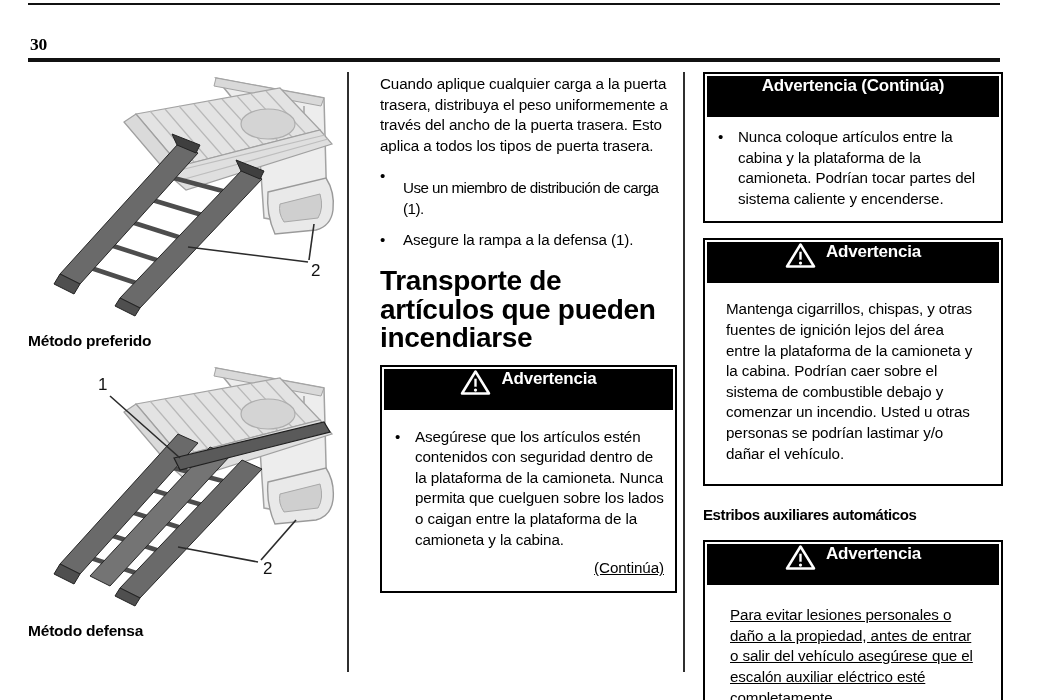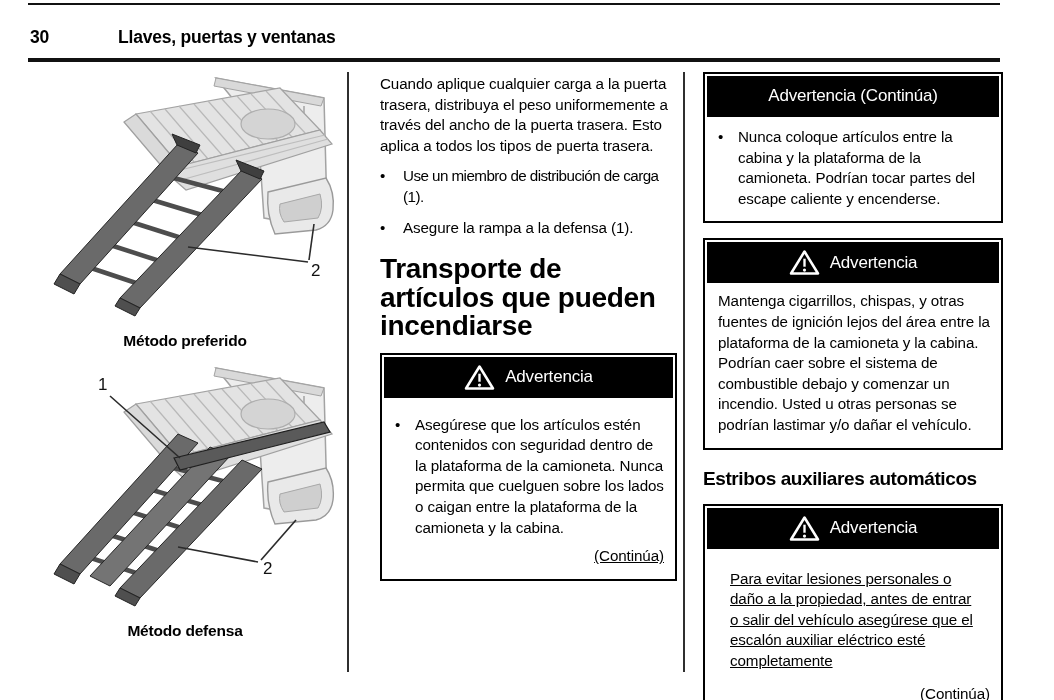--- a/index.html
+++ b/index.html
@@ -4,66 +4,65 @@
 <style>
   html,body{margin:0;padding:0;}
   body{
     width:1054px;height:700px;background:#ffffff;color:#000;
     font-family:"Liberation Sans", sans-serif;position:relative;overflow:hidden;
     -webkit-font-smoothing:antialiased;
   }
   .rule{position:absolute;background:#111;}
   #top-rule{left:28px;top:3px;width:972px;height:2px;}
   #header-rule{left:28px;top:58px;width:972px;height:4px;}
-  #page-header{position:absolute;left:30px;top:27px;display:flex;font-weight:bold;font-size:17.5px;letter-spacing:-0.2px;}
+  #page-header{position:absolute;left:30px;top:34px;display:flex;font-weight:bold;font-size:17.5px;letter-spacing:-0.2px;font-family:Liberation Serif, serif;}
   #page-header .num{width:88px;}
   .col-divider{position:absolute;top:72px;height:600px;width:2px;background:#2f2f2f;}
   #divider-left{left:347px;}
   #divider-right{left:683px;}
 
   
   .figure{position:absolute;left:28px;width:314px;}
   #figure-preferred{top:72px;}
   #figure-alternate{top:362px;}
-  .fig-caption{text-align:center;font-weight:bold;font-size:15.5px;margin-top:4px;letter-spacing:-0.2px;}
+  .fig-caption{font-weight:bold;font-size:15.5px;margin-top:4px;letter-spacing:-0.2px;}
   .callout-line{stroke:#2b2b2b;stroke-width:1.6;fill:none;}
   .callout-num{font-family:"Liberation Sans",sans-serif;font-size:17px;fill:#111;}
 
   
   .bodytext{font-size:15.2px;line-height:20.6px;letter-spacing:-0.1px;}
   #col-mid{position:absolute;left:380px;top:74px;width:297px;}
   #col-right{position:absolute;left:703px;top:72px;width:300px;}
   .para{margin:0 0 10px 0;}
   .bullet-row{display:flex;margin:10px 0 0 0;}
   .bullet-row .b{width:23px;flex:0 0 23px;}
-  .tight{letter-spacing:-0.55px;}
+  .tight{letter-spacing:-0.55px;margin-top:12px;}
   h2.mid{font-size:28px;line-height:28.5px;font-weight:bold;margin:17px 0 12px 0;letter-spacing:-0.3px;}
-  h2.right{font-size:19px;line-height:26px;font-weight:bold;margin:16px 0 12px 0;letter-spacing:-0.4px;}
+  h2.right{font-size:15px;line-height:26px;font-weight:bold;margin:16px 0 12px 0;letter-spacing:-0.4px;}
 
   .warning-box{border:2px solid #000;padding:2px;background:#fff;}
-  .wb-header{background:#000;color:#fff;font-weight:normal;font-size:17px;height:41px;
-    display:flex;align-items:center;justify-content:center;gap:10px;letter-spacing:-0.2px;}
+  .wb-header{background:#000;color:#fff;font-weight:bold;font-size:17px;height:41px;
+    display:flex;align-items:flex-start;justify-content:center;gap:10px;letter-spacing:-0.2px;}
   .wb-body{padding:8px 9px 10px 11px;}
   .wb-body .bullet-row{margin-top:9px;}
   .wb-body .bullet-row .b{width:20px;flex:0 0 20px;}
   .continua{text-align:right;margin-top:8px;text-decoration:underline;}
   .warn-icon{flex:0 0 auto;display:block;}
   #box-continued{margin:0 0 15px 0;}
   #box-fire{margin:0 0 0 0;}
   #box-steps{margin:0;}
   #mid-box{margin-top:2px;}
 </style>
 </head>
 <body>
 
 <div id="top-rule" class="rule"></div>
 
 <div id="page-header">
   <span class="num">30</span>
-  <span class="title">Llaves, puertas y ventanas</span>
 </div>
 <div id="header-rule" class="rule"></div>
 
 <div id="divider-left" class="col-divider"></div>
 <div id="divider-right" class="col-divider"></div>
 
 <div id="figure-preferred" class="figure">
   <svg width="314" height="252" viewBox="0 0 314 252">
 
     <g>
@@ -203,36 +202,36 @@
 
 <div id="col-right" class="bodytext">
 
   <div id="box-continued" class="warning-box">
     <div class="wb-header">
       <span>Advertencia (Continúa)</span>
     </div>
     <div class="wb-body bodytext">
       <div class="bullet-row" style="margin-top:2px;">
         <span class="b">•</span>
-        <span>Nunca coloque artículos entre la cabina y la plataforma de la camioneta. Podrían tocar partes del escape caliente y encenderse.</span>
+        <span>Nunca coloque artículos entre la cabina y la plataforma de la camioneta. Podrían tocar partes del sistema caliente y encenderse.</span>
       </div>
     </div>
   </div>
 
   <div id="box-fire" class="warning-box">
     <div class="wb-header">
       <svg class="warn-icon" width="31" height="27" viewBox="0 0 36 32">
         <path d="M18 3 L34 29 L2 29 Z" fill="none" stroke="#ffffff" stroke-width="3" stroke-linejoin="round"></path>
         <rect x="16.6" y="11.5" width="2.8" height="9.5" fill="#ffffff"></rect>
         <circle cx="18" cy="25" r="1.9" fill="#ffffff"></circle>
       </svg>
       <span>Advertencia</span>
     </div>
     <div class="wb-body bodytext">
-      <p class="para" style="margin:0;">Mantenga cigarrillos, chispas, y otras fuentes de ignición lejos del área entre la plataforma de la camioneta y la cabina. Podrían caer sobre el sistema de combustible debajo y comenzar un incendio. Usted u otras personas se podrían lastimar y/o dañar el vehículo.</p>
+      <p class="para" style="margin:8px;">Mantenga cigarrillos, chispas, y otras fuentes de ignición lejos del área entre la plataforma de la camioneta y la cabina. Podrían caer sobre el sistema de combustible debajo y comenzar un incendio. Usted u otras personas se podrían lastimar y/o dañar el vehículo.</p>
     </div>
   </div>
 
   <h2 class="right">Estribos auxiliares automáticos</h2>
 
   <div id="box-steps" class="warning-box">
     <div class="wb-header">
       <svg class="warn-icon" width="31" height="27" viewBox="0 0 36 32">
         <path d="M18 3 L34 29 L2 29 Z" fill="none" stroke="#ffffff" stroke-width="3" stroke-linejoin="round"></path>
         <rect x="16.6" y="11.5" width="2.8" height="9.5" fill="#ffffff"></rect>

